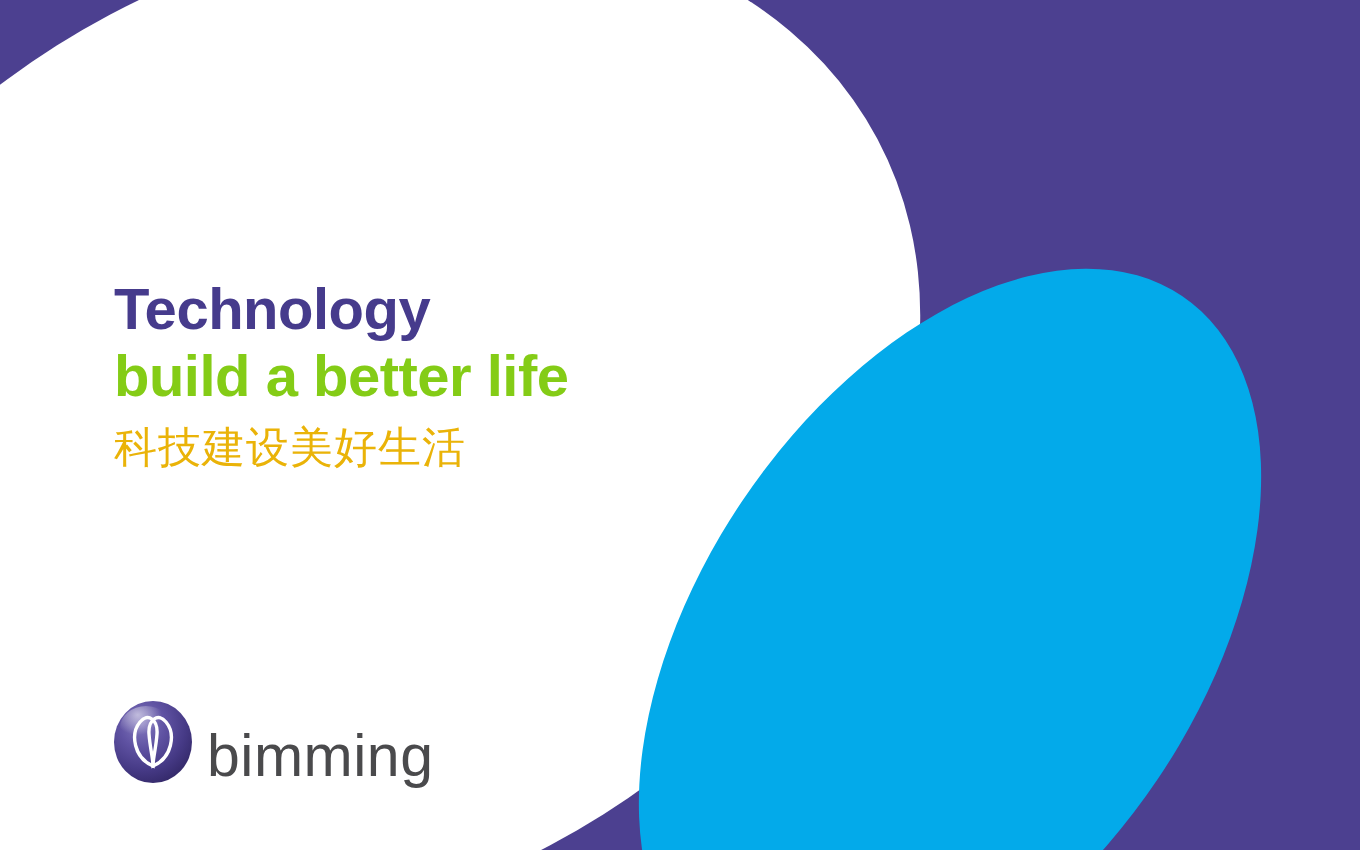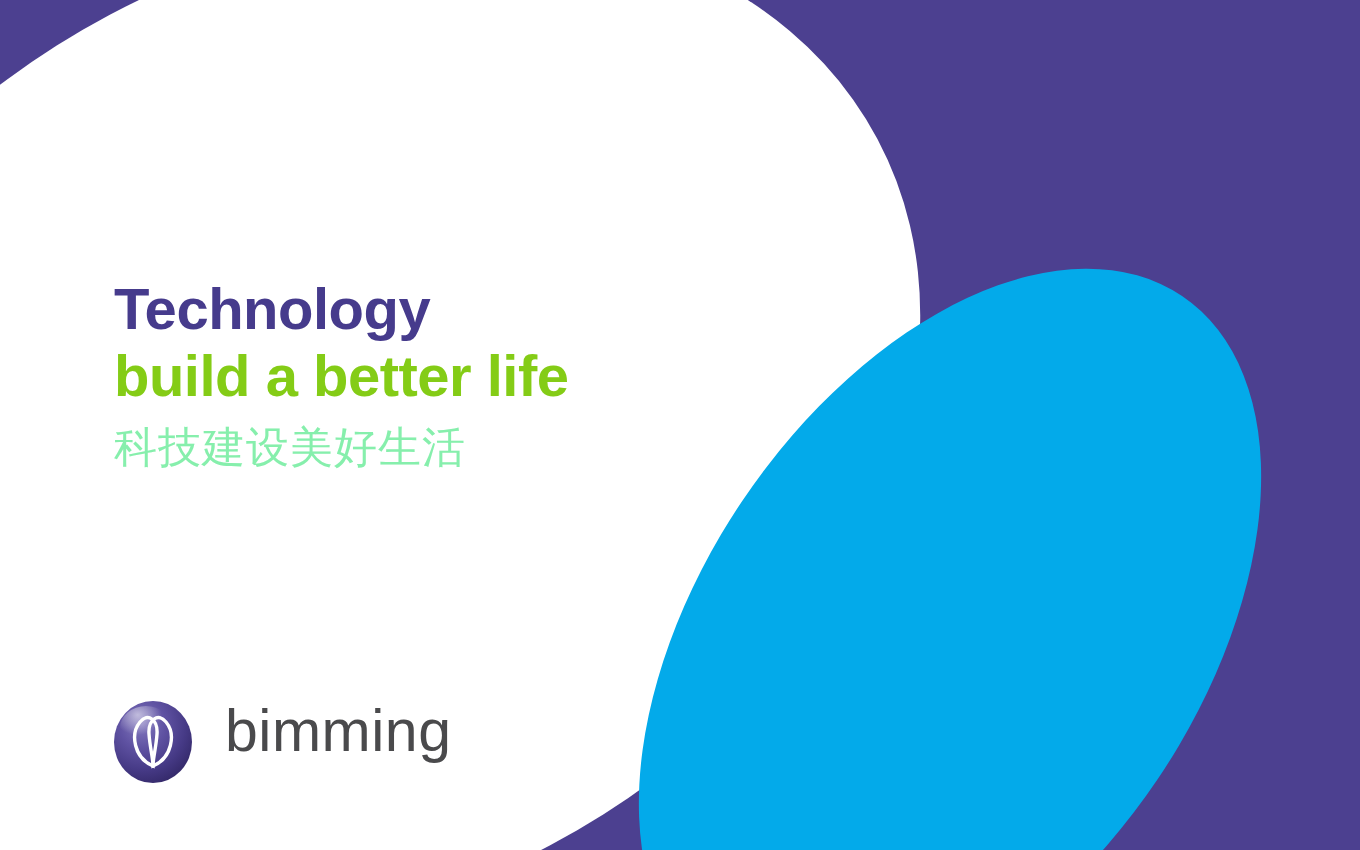--- a/index.html
+++ b/index.html
@@ -59,22 +59,22 @@
     letter-spacing: 1px;
     line-height: 1.2;
     color: #463B8C;
     white-space: nowrap;
   }
   #logo-block {
     position: absolute;
     left: 113px;
     top: 700px;
     display: flex;
-    align-items: flex-start;
-    gap: 32px;
+    align-items: flex-end;
+    gap: 14px;
   }
   #logo-mark {
     width: 80px;
     height: 84px;
     flex: 0 0 auto;
     display: block;
   }
   #logo-wordmark {
     font-size: 59px;
     font-weight: normal;
@@ -94,21 +94,21 @@
     <rect id="shape-purple" x="0" y="0" width="1360" height="850" fill="#4C4090"></rect>
     <ellipse id="shape-white" cx="330" cy="430" rx="620" ry="470" fill="#FFFFFF" transform="rotate(-28 330 430)"></ellipse>
     <ellipse id="shape-blue" cx="950" cy="640" rx="415" ry="250" fill="#03AAEA" transform="rotate(-56 950 640)"></ellipse>
   </svg>
 
   <div class="content">
 
     <div id="headline-block">
       <div class="line-en-1" style="color: rgb(70, 59, 140);">Technology</div>
       <div class="line-en-2" style="color: #84cc16;">build a better life</div>
-      <div class="line-cn" style="color: #86efac;">科技建设美好生活</div>
+      <div class="line-cn" style="color: #eab308;">科技建设美好生活</div>
     </div>
 
     <div id="logo-block">
       <svg id="logo-mark" viewBox="0 0 80 84">
         <defs>
           <radialGradient id="sphereGrad" cx="36%" cy="28%" r="78%">
             <stop offset="0%" stop-color="#8379BE"></stop>
             <stop offset="38%" stop-color="#5F52A2"></stop>
             <stop offset="72%" stop-color="#463A86"></stop>
             <stop offset="100%" stop-color="#332868"></stop>

